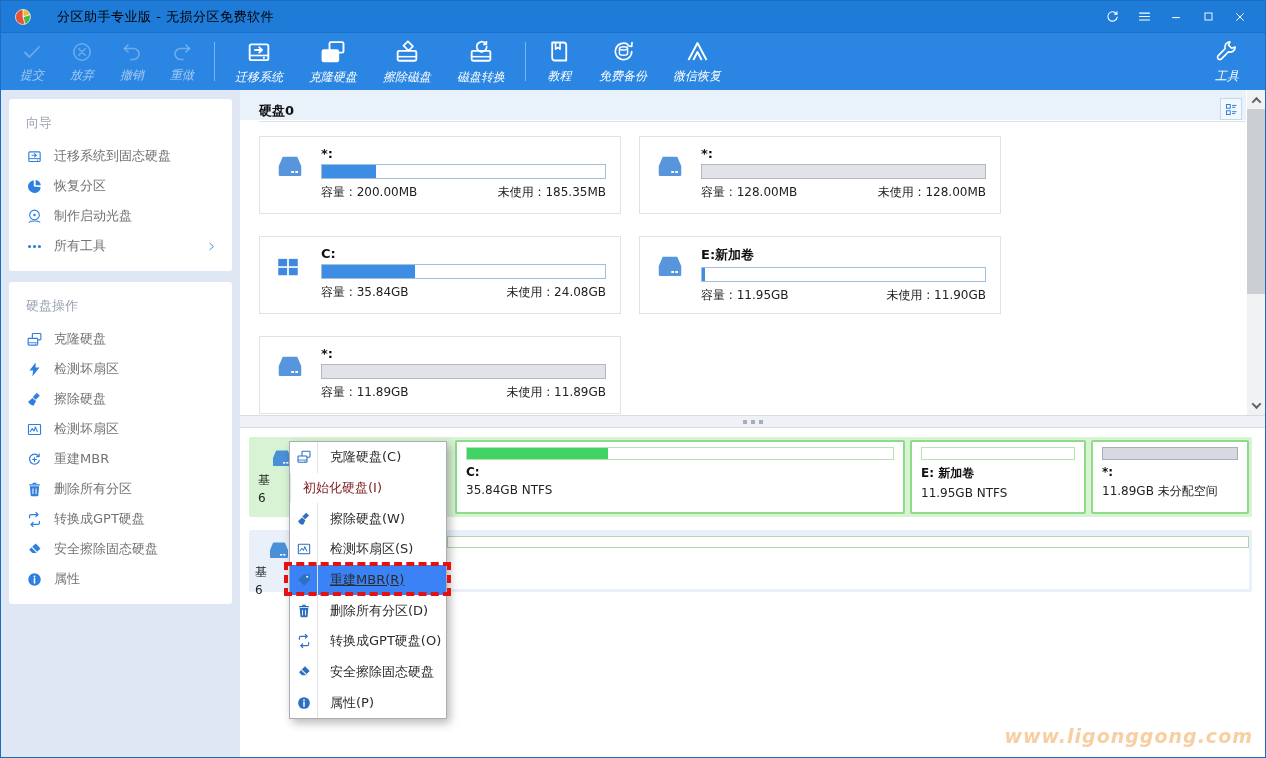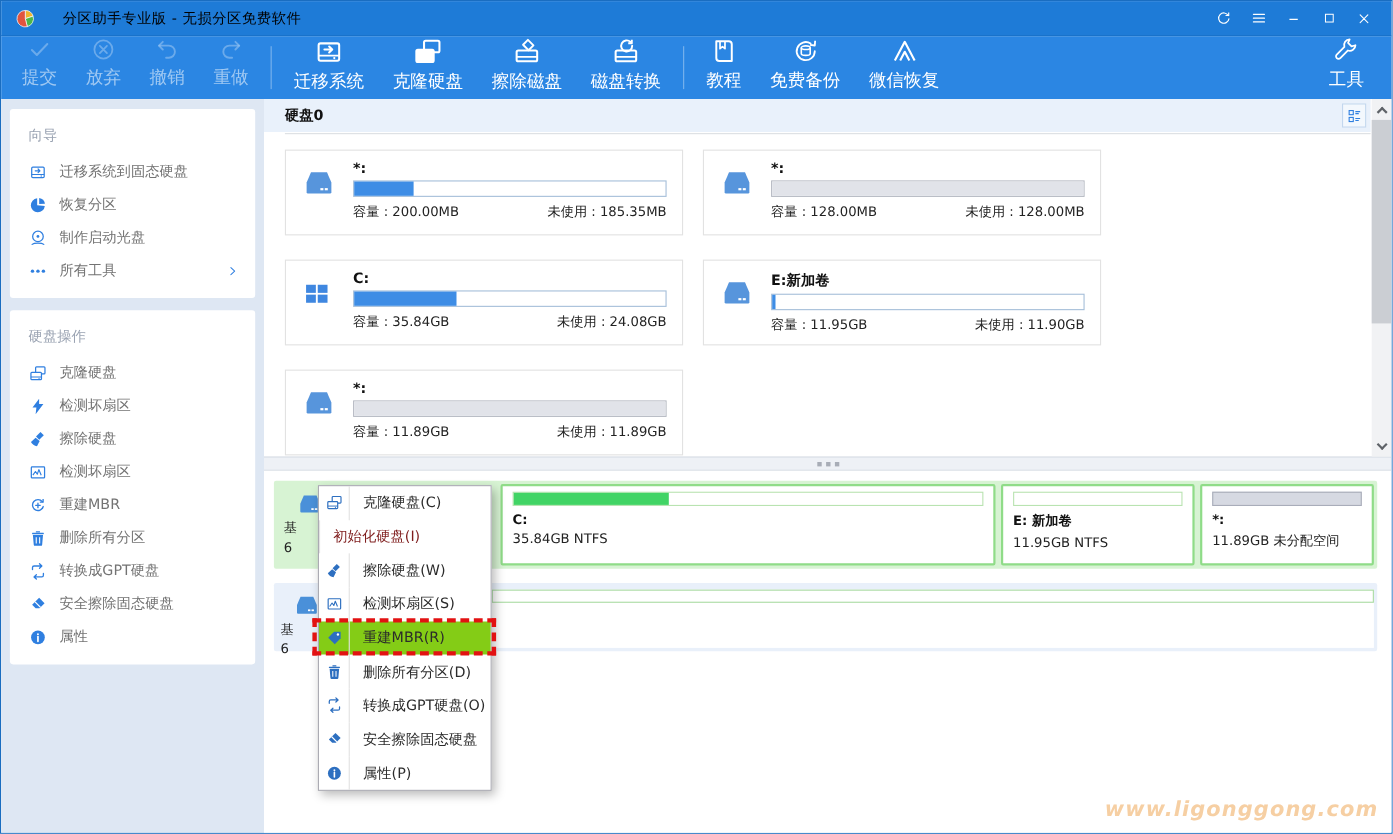--- a/index.html
+++ b/index.html
@@ -14,43 +14,43 @@
 
   
   .titlebar { height:32px; background:#1e7bd7; border-bottom:1px solid #1a70c8;
     display:flex; align-items:center; padding:0 12px; }
   .app-title { color:#000000; font-size:13px; margin-left:24px; letter-spacing:.5px; }
   .winctrls { margin-left:auto; display:flex; align-items:center; gap:6px; }
   .wbtn { width:26px; height:22px; display:flex; align-items:center; justify-content:center; color:#fff; }
 
   
   .toolbar { height:57px; background:#2b86e3; display:flex; align-items:stretch; padding:0 6px; }
-  .tbtn { display:flex; flex-direction:column; align-items:center; 
-    gap:3px; padding:0 13px; color:#fff; font-size:16px; cursor:default; }
+  .tbtn { display:flex; flex-direction:column; align-items:center; justify-content:center;
+    gap:3px; padding:0 13px; color:#fff; font-size:12px; cursor:default;font-style:italic; }
   .tbtn.dis { color:rgba(255,255,255,.55); }
   .tbtn.dis svg { opacity:.55; }
   .tsep { width:1px; background:rgba(255,255,255,.38); margin:9px 7px; }
   .tools-btn { margin-left:auto; margin-right:6px; }
 
   
   .content { display:flex; height:667px; }
 
   
   .sidebar { width:239px; background:#dee7f3; padding:9px 8px; }
   .scard { background:#fff; border-radius:3px; padding:8px 0 10px; margin-bottom:11px; }
   .shead { color:#9aa3b2; font-size:13px; padding:7px 17px 9px; }
   .sitem { display:flex; align-items:center; height:30px; padding:0 15px 0 17px;
     font-size:13px; color:#737373; cursor:default; }
   .sitem .si { width:17px; height:17px; color:#2f7fe0; margin-right:11px; flex:none; }
   .sitem .chev { margin-left:auto; width:11px; height:11px; color:#2f7fe0; }
 
   
   .main { flex:1; background:#fff; display:flex; flex-direction:column; position:relative; min-width:0; }
   .upper { position:relative; height:325px; }
-  .dhead { height:30px; background:#e9f1fb; display:flex; align-items:center;
+  .dhead { height:30px; background:#e9f1fb; display:flex; align-items:flex-end;
     padding-left:19px; font-weight:bold; font-size:13px; color:#111; margin-right:19px; }
   .viewgrid-btn { margin-left:auto; margin-right:4px; width:22px; height:22px;
     border:1px solid #c3d7ee; background:#f3f8fd; display:flex; align-items:center; justify-content:center; color:#2f7fe0; }
   .dhr { height:1px; background:#dcdfe3; margin:1px 19px 0; }
   .cards { padding:14px 0 0 19px; display:grid; grid-template-columns:362px 362px; gap:22px 18px; }
   .card { height:78px; border:1px solid #e2e2e2; display:flex; padding:9px 14px; background:#fff; }
   .cicon { width:34px; margin-right:13px; padding-top:5px; color:#5795dc; flex:none; }
   .cicon.win { color:#3f87e0; padding-top:8px; }
   .cbody { flex:1; min-width:0; }
   .cname { font-weight:bold; font-size:13px; color:#111; }
@@ -92,21 +92,21 @@
 
   .drow2 { height:62px; background:#e9f0fa; border-radius:2px; margin-top:13px; display:flex; }
   .drow2 .dlabel { padding-top:8px; }
   .d2area { flex:1; background:#fff; margin:6px 3px 3px 0; }
   .d2area .pbar { height:12px; border-color:#a9dba2; }
 
   
   .ctxmenu { position:absolute; left:288px; top:440px; width:158px; background:#fff;
     border:1px solid #ababb3; box-shadow:3px 4px 9px rgba(0,0,0,.28); z-index:50; }
   .mitem { display:flex; align-items:stretch; height:30.7px; font-size:13px; color:#2b2b2b; cursor:default; }
-  .mitem.hl { background:#84cc16; }
+  .mitem.hl { background:#3b82f6;text-decoration:underline; }
   .mitem.dis { color:#7f1d1d;flex-direction:column; }
   .micon { width:27px; display:flex; align-items:center; justify-content:center; color:#2d6fc0; flex:none; }
   .micon svg { width:16px; height:16px; }
   .mtext { flex:1; border-left:1px solid #e2e2e2; display:flex; align-items:center; padding-left:12px; }
 
   .redbox { position:absolute; left:283px; top:561px; width:167px; height:34px;
     border:4px dashed #e21212; z-index:60; }
 
   .watermark { position:absolute; right:12px; bottom:10px; font-size:19px; font-weight:bold;
     font-style:italic; color:#f6cfa3; letter-spacing:1px; z-index:5; }

